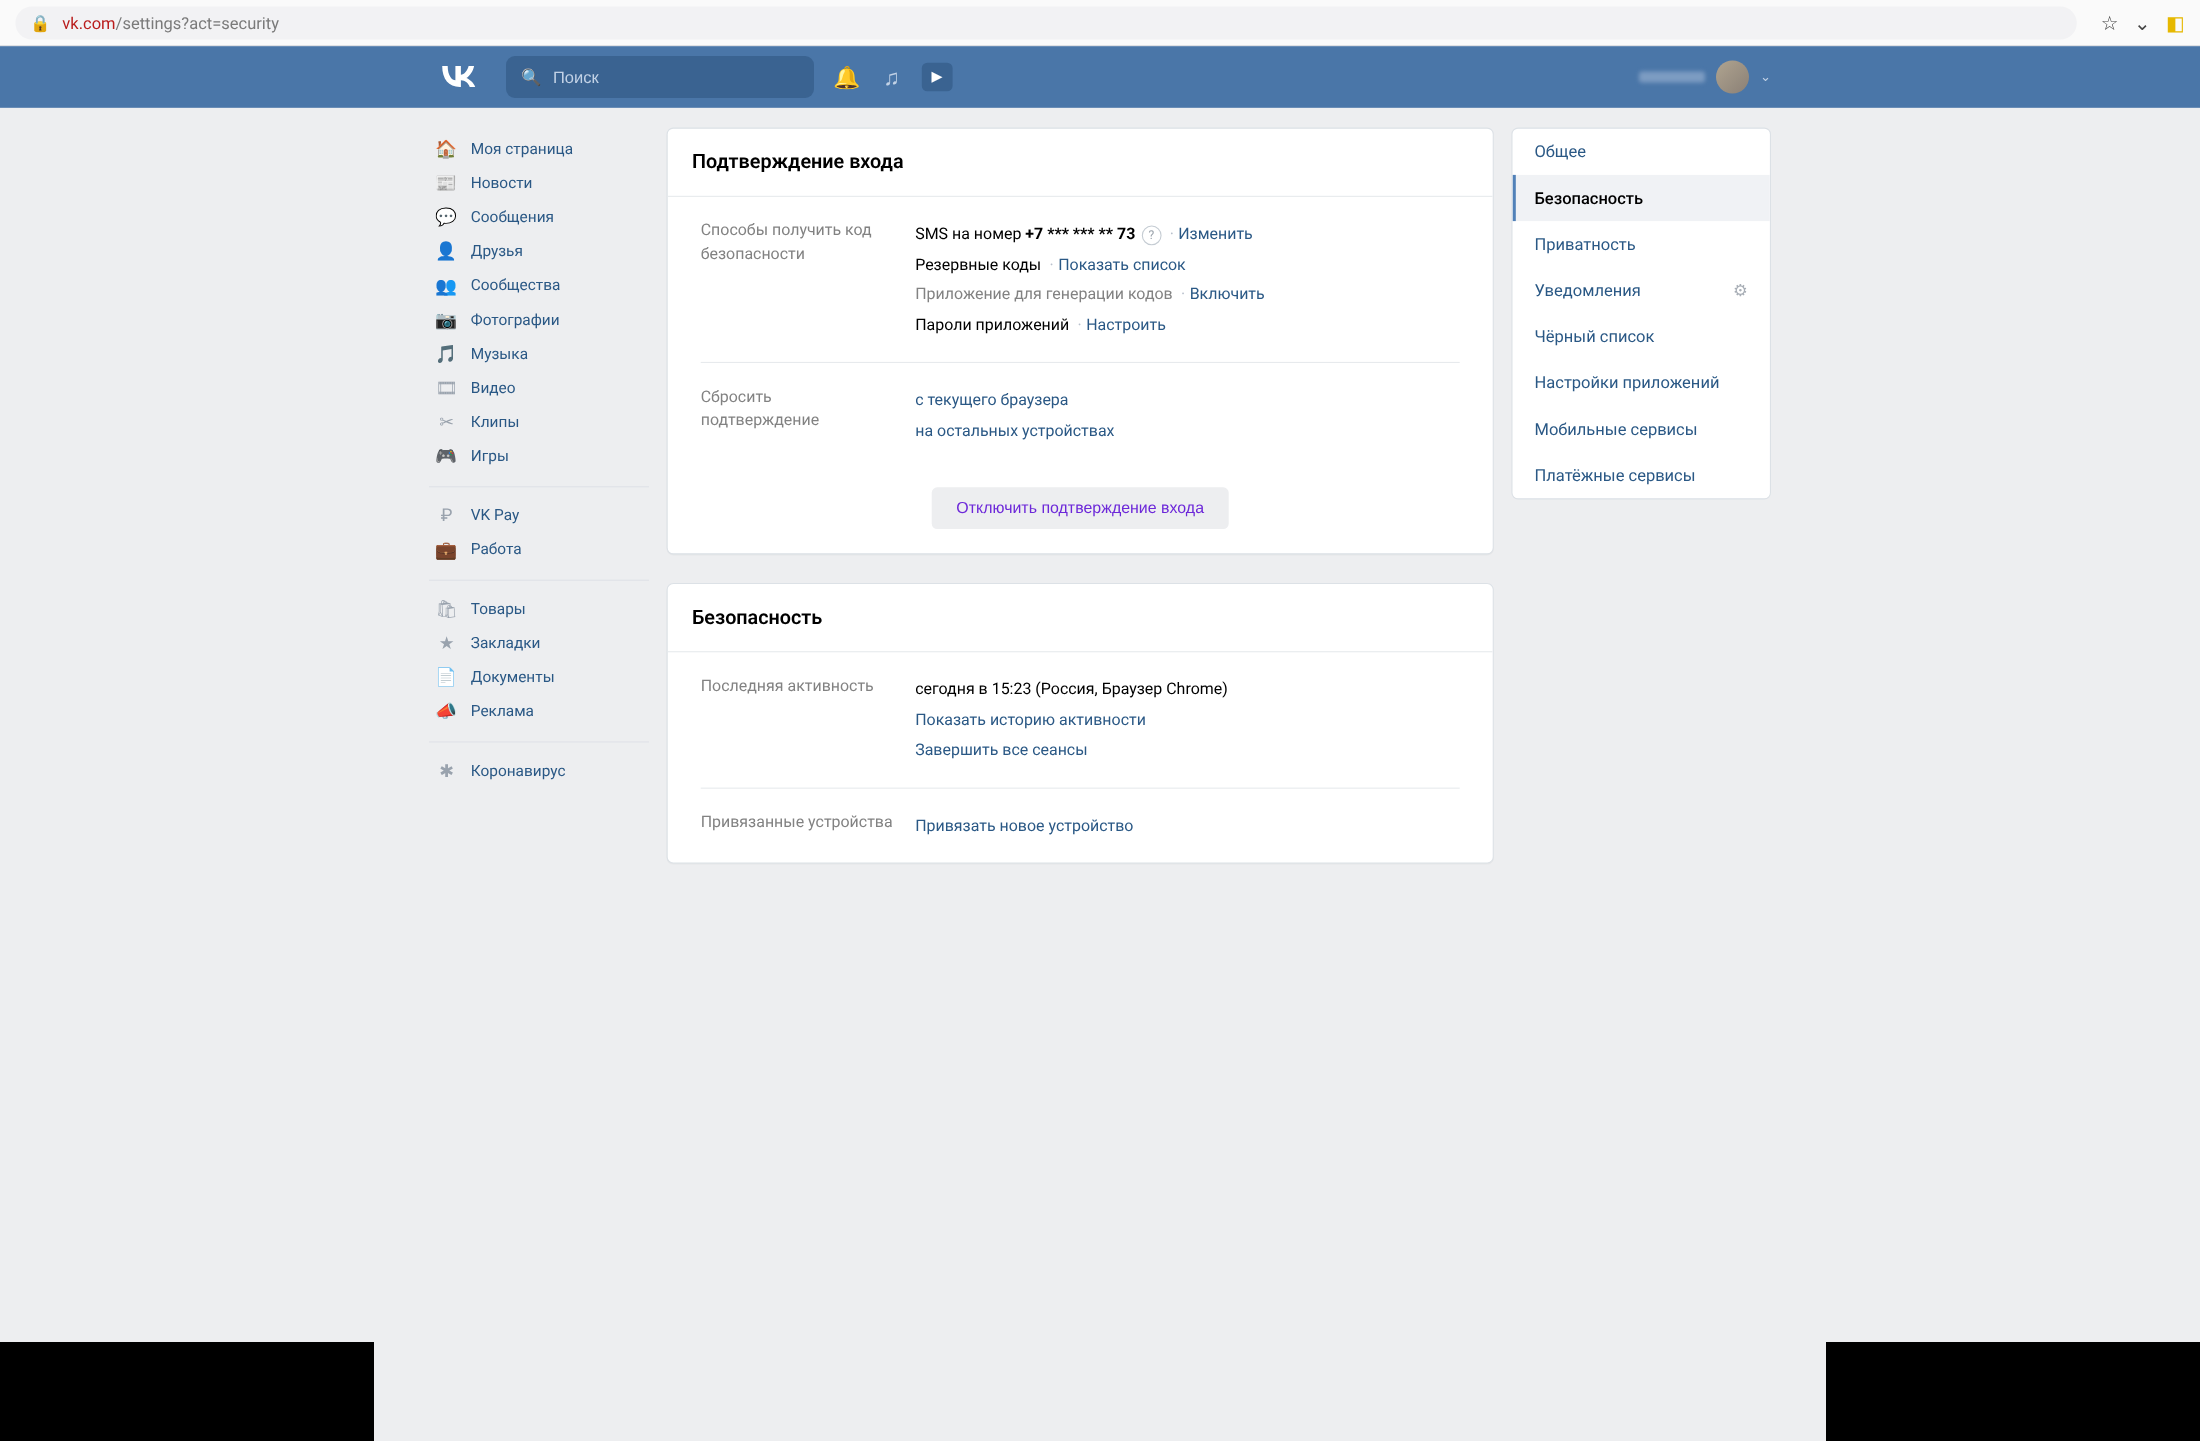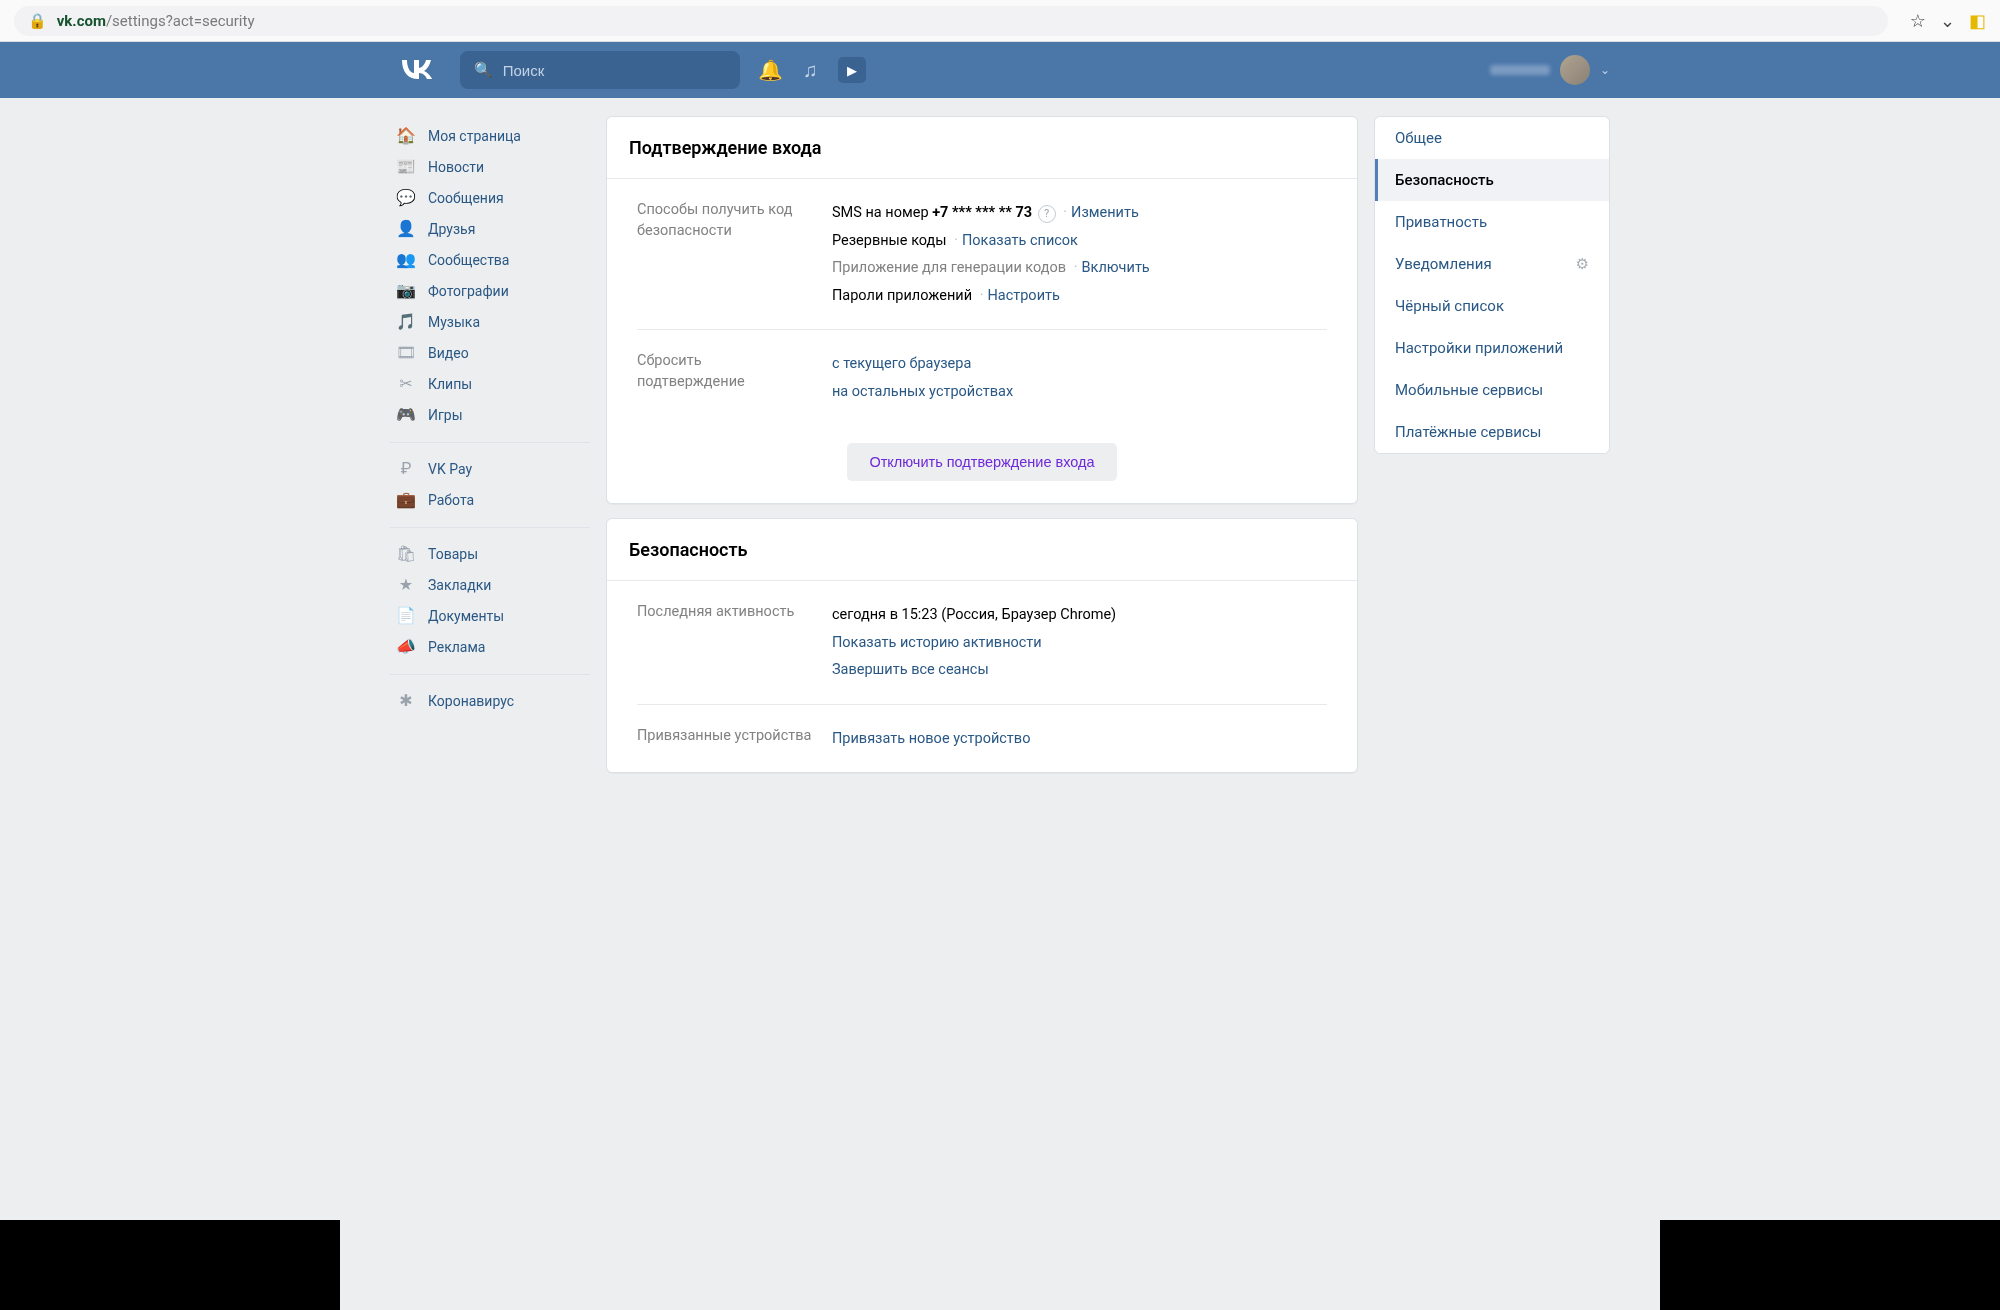--- a/index.html
+++ b/index.html
@@ -26,21 +26,21 @@
     display: flex;
     align-items: center;
     background: #f2f2f4;
     border-radius: 20px;
     padding: 6px 14px;
     gap: 10px;
     font-size: 15px;
     color: #3c3c3c;
   }
   .url-area .lock { color:#5f6368; }
-  .url-area .url-host { color:#14532d;font-weight:bold; }
+  .url-area .url-host { color:#b91c1c; }
   .url-area .url-path { color:#7a7a7a; }
   .browser-icons { display:flex; align-items:center; gap:14px; margin-left:12px; }
   .browser-icons span { font-size:18px; color:#444; }
 
   
   .vk-header {
     background: #4a76a8;
     height: 56px;
     color: #fff;
     display: flex;
@@ -115,21 +115,21 @@
     padding: 6px 6px;
     border-radius:4px;
     cursor:pointer;
     color:#2a5885;
     font-size:14px;
   }
   .left-nav-item .nicon { width:20px; text-align:center; color:#99a2ad; font-size:16px; }
   .left-sep { height:1px; background:#dfe2e8; margin:10px 0; }
 
   
-  .main-col { flex:1; display:flex; flex-direction:column; gap:14px; }
+  .main-col { flex:1; display:flex; flex-direction:column; gap:26px; }
   .panel {
     background:#fff;
     border:1px solid #dce1e6;
     border-radius:6px;
     box-shadow: 0 1px 0 rgba(0,0,0,0.03);
     overflow:hidden;
   }
   .panel-header {
     padding: 20px 22px;
     border-bottom:1px solid #e7eaed;

